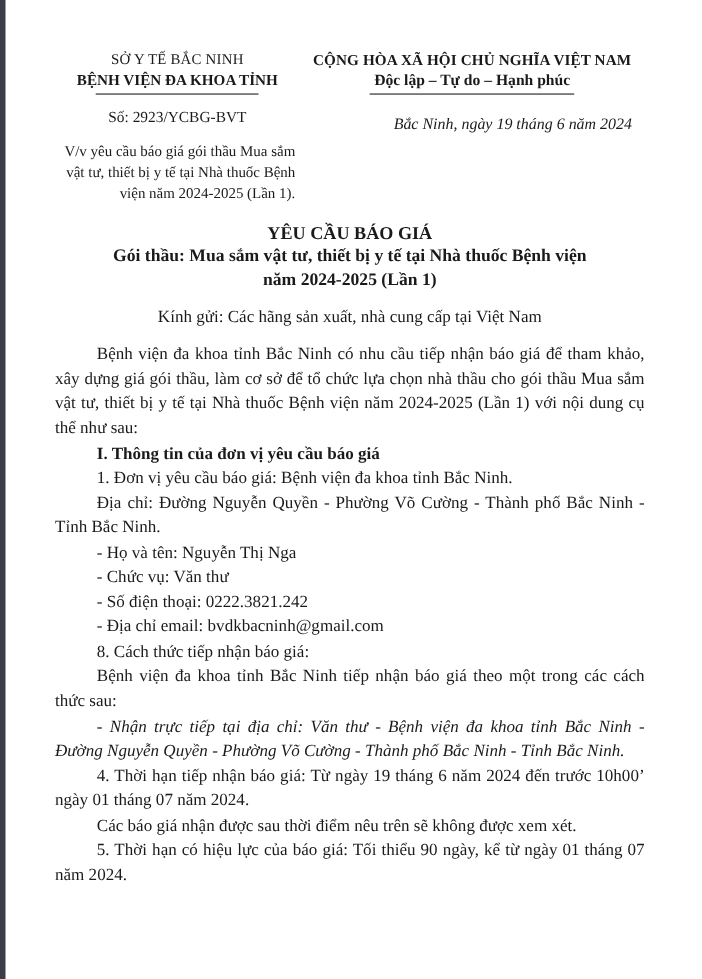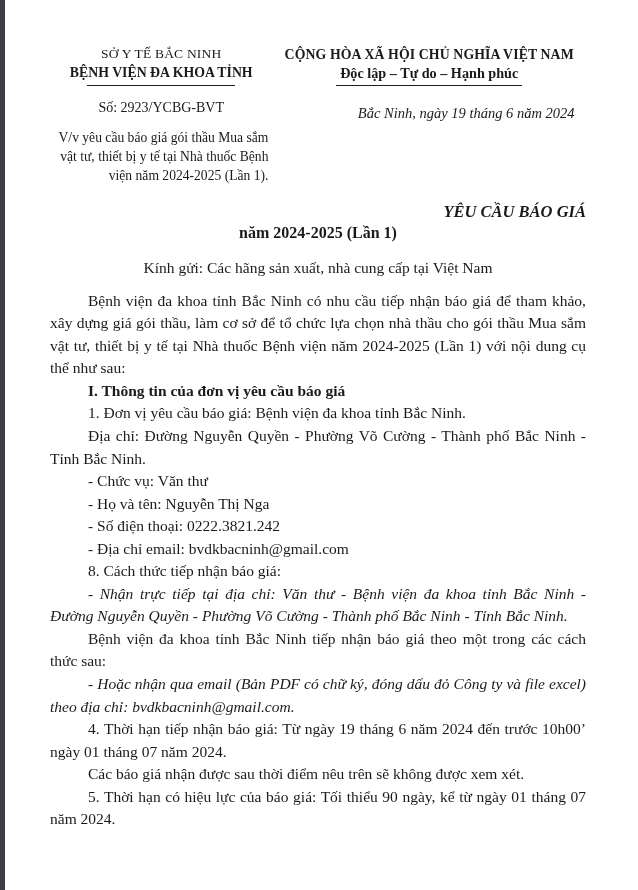--- a/index.html
+++ b/index.html
@@ -81,26 +81,25 @@
     border-bottom: 1.6px solid #1f1f1f;
   }
   .place-date {
     font-size: 14.5px;
     font-style: italic;
     margin-top: 19px;
     padding-left: 74px;
   }
   
   .doc-title {
-    text-align: right;
+    text-align: center;
     font-weight: bold;
     font-size: 16.5px;
     margin-top: 15px;
     line-height: 1.3;
-    font-style: italic;
   }
   .package-line {
     text-align: center;
     font-weight: bold;
     font-size: 16px;
     line-height: 1.35;
   }
   .salutation {
     text-align: center;
     font-size: 15.5px;
@@ -143,34 +142,34 @@
     <div class="header-right">
       <div class="country-line">CỘNG HÒA XÃ HỘI CHỦ NGHĨA VIỆT NAM</div>
       <div>
         <span class="motto-line">Độc lập – Tự do – Hạnh phúc</span>
       </div>
       <div class="place-date">Bắc Ninh, ngày 19 tháng 6 năm 2024</div>
     </div>
   </div>
 
   <div class="doc-title">YÊU CẦU BÁO GIÁ</div>
+  <div class="package-line">Gói thầu: Mua sắm vật tư, thiết bị y tế tại Nhà thuốc Bệnh viện</div>
   <div class="package-line">năm 2024-2025 (Lần 1)</div>
   <div class="salutation">Kính gửi: Các hãng sản xuất, nhà cung cấp tại Việt Nam</div>
 
   <div class="doc-body">
       <p class="para">Bệnh viện đa khoa tỉnh Bắc Ninh có nhu cầu tiếp nhận báo giá để tham khảo, xây dựng giá gói thầu, làm cơ sở để tổ chức lựa chọn nhà thầu cho gói thầu Mua sắm vật tư, thiết bị y tế tại Nhà thuốc Bệnh viện năm 2024-2025 (Lần 1) với nội dung cụ thể như sau:</p>
       <p class="para heading">I. Thông tin của đơn vị yêu cầu báo giá</p>
       <p class="para">1. Đơn vị yêu cầu báo giá: Bệnh viện đa khoa tỉnh Bắc Ninh.</p>
       <p class="para">Địa chỉ: Đường Nguyễn Quyền - Phường Võ Cường - Thành phố Bắc Ninh - Tỉnh Bắc Ninh.</p>
+      <p class="para">- Họ và tên: Nguyễn Thị Nga</p>
       <p class="para">- Chức vụ: Văn thư</p>
-      <p class="para">- Họ và tên: Nguyễn Thị Nga</p>
       <p class="para">- Số điện thoại: 0222.3821.242</p>
       <p class="para">- Địa chỉ email: bvdkbacninh@gmail.com</p>
       <p class="para">8. Cách thức tiếp nhận báo giá:</p>
+      <p class="para">Bệnh viện đa khoa tỉnh Bắc Ninh tiếp nhận báo giá theo một trong các cách thức sau:</p>
       <p class="para italic">- Nhận trực tiếp tại địa chỉ: Văn thư - Bệnh viện đa khoa tỉnh Bắc Ninh - Đường Nguyễn Quyền - Phường Võ Cường - Thành phố Bắc Ninh - Tỉnh Bắc Ninh.</p>
-      <p class="para">Bệnh viện đa khoa tỉnh Bắc Ninh tiếp nhận báo giá theo một trong các cách thức sau:</p>
-      <p class="para italic">- Hoặc nhận qua email (Bản PDF có chữ ký, đóng dấu đỏ Công ty và file excel) theo địa chỉ: bvdkbacninh@gmail.com.</p>
       <p class="para">4. Thời hạn tiếp nhận báo giá: Từ ngày 19 tháng 6 năm 2024 đến trước 10h00’ ngày 01 tháng 07 năm 2024.</p>
       <p class="para">Các báo giá nhận được sau thời điểm nêu trên sẽ không được xem xét.</p>
       <p class="para">5. Thời hạn có hiệu lực của báo giá: Tối thiểu 90 ngày, kể từ ngày 01 tháng 07 năm 2024.</p>
     </div>
 
 </div>
 
 </body></html>

